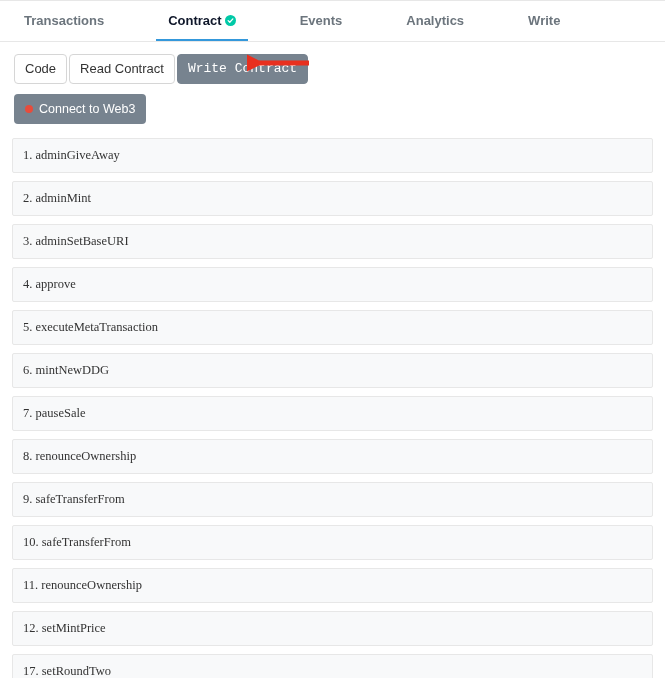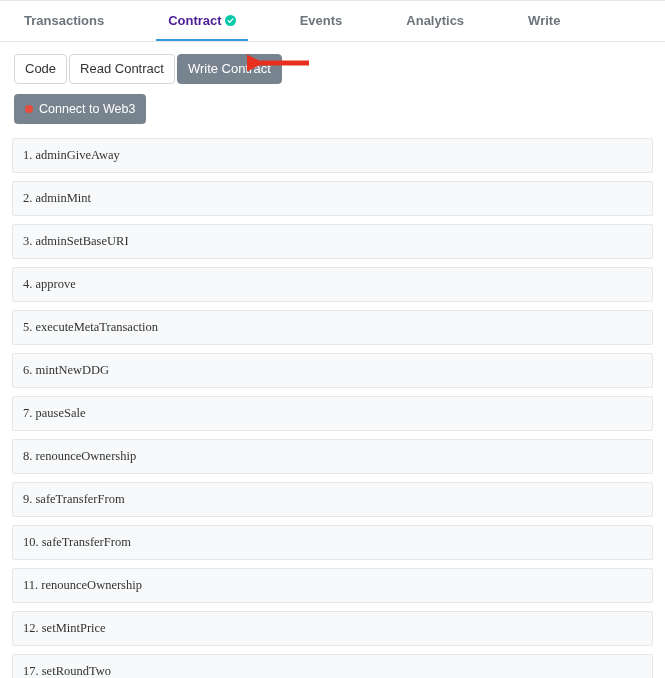--- a/index.html
+++ b/index.html
@@ -25,21 +25,21 @@
     display: flex;
     align-items: center;
     font-weight: 600;
     color: #6c757d;
     font-size: 13px;
     cursor: pointer;
     border-bottom: 2px solid transparent;
     position: relative;
   }
   .tab.active {
-    color: #4c1d95;
+    color: #0f172a;
     border-bottom: 2px solid #3498db;
   }
   .check-icon {
     display: inline-flex;
     width: 11px;
     height: 11px;
     margin-left: 3px;
   }
   .sub-bar {
     padding: 12px 14px 10px 14px;
@@ -55,20 +55,21 @@
     padding: 6px 10px;
     font-size: 13px;
     border-radius: 4px;
     cursor: pointer;
     line-height: 1.2;
   }
   .btn.active {
     background: #77838f;
     color: #fff;
     border-color: #77838f;
+    font-family: Liberation Mono, monospace;
   }
   .arrow-wrap {
     position: absolute;
     left: 247px;
     top: 6px;
     pointer-events: none;
   }
   .connect-wrap {
     padding: 0 14px 14px 14px;
   }

